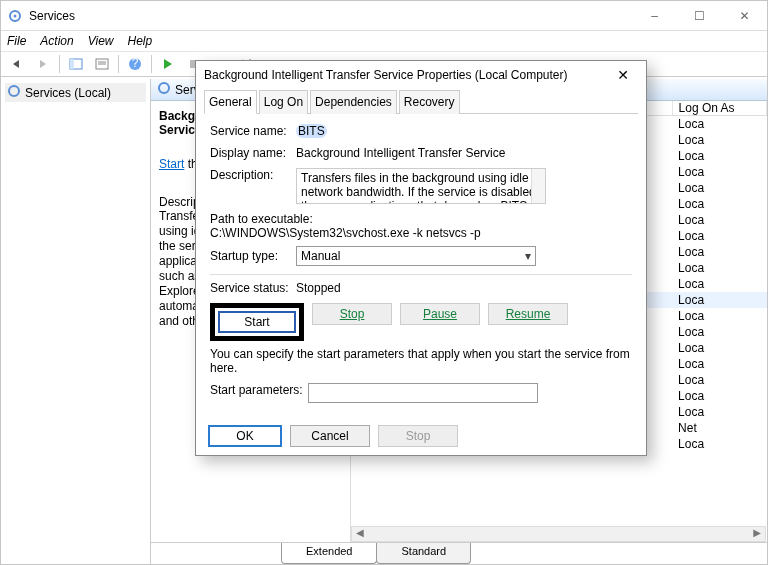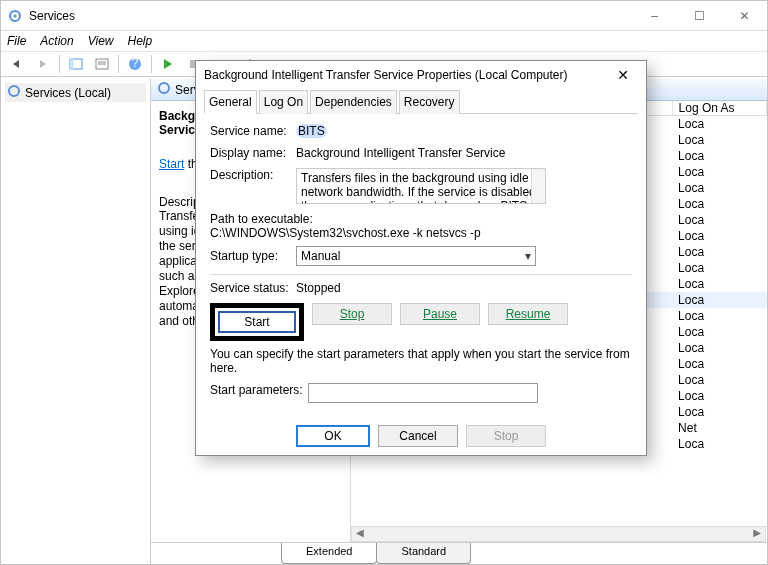--- a/index.html
+++ b/index.html
@@ -50,21 +50,21 @@
   .select::after { content:"\25BE"; position:absolute; right:4px; color:#444; }
   .descBox { width:250px; height:36px; border:1px solid #ccc; padding:2px 4px; font-size:11px; overflow:hidden; position:relative; }
   .descBox .scr { position:absolute; right:0; top:0; bottom:0; width:14px; background:#f5f5f5; border-left:1px solid #ddd; }
   hr.thin { border:none; border-top:1px solid #ddd; margin:6px 0; }
   .btnrow { display:flex; gap:8px; margin:6px 0; }
   .btn { width:80px; height:22px; border:1px solid #aaa; background:#f0f0f0; display:flex; align-items:center; justify-content:center; }
   .btn.dis { color:#15803d; background:#eee; border-color:#ccc;text-decoration:underline; }
   .startBtnHL { border:5px solid #000; display:inline-block; padding:3px; }
   .startBtnHL .btn { border:2px solid #2a5db0; background:#fff; height:22px; width:78px; }
   .input { border:1px solid #999; height:20px; padding:0 4px; }
-  .dlgFooter { display:flex; justify-content:center; gap:8px; padding:8px 12px; }
+  .dlgFooter { display:flex; justify-content:flex-start; gap:8px; padding:8px 12px; }
   .dlgFooter .btn.ok { border:2px solid #2a7ad1; background:#fff; width:74px; }
   .dlgFooter .btn.apply { color:#9a9a9a; background:#eee; border-color:#ccc; }
   .hiBlue { background:#cde1ff;border-radius:7px; }
 </style>
 </head>
 <body>
 
 <div class="mainwin">
   <div class="titlebar">
     <span class="gear">

